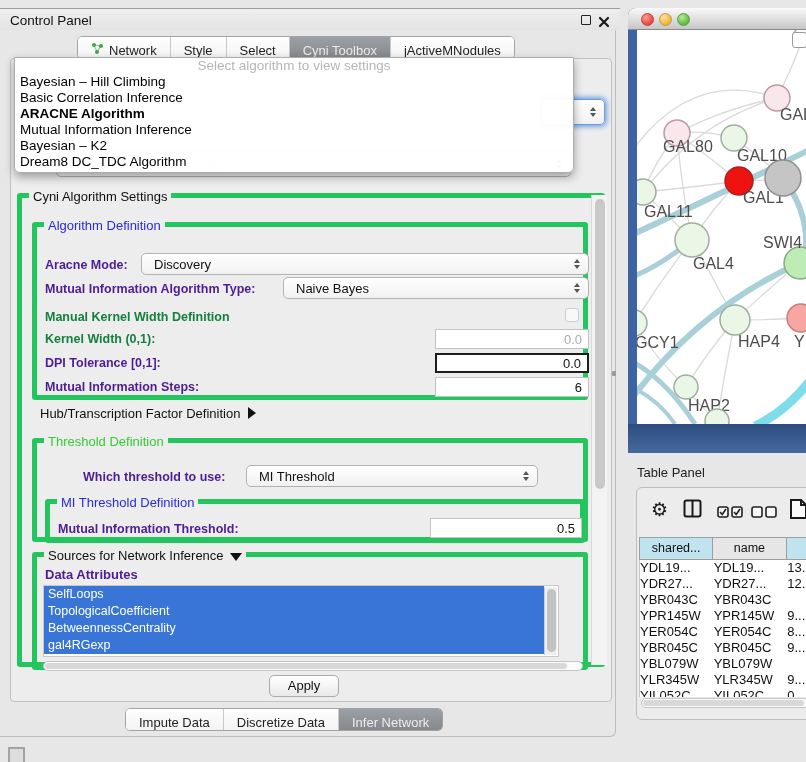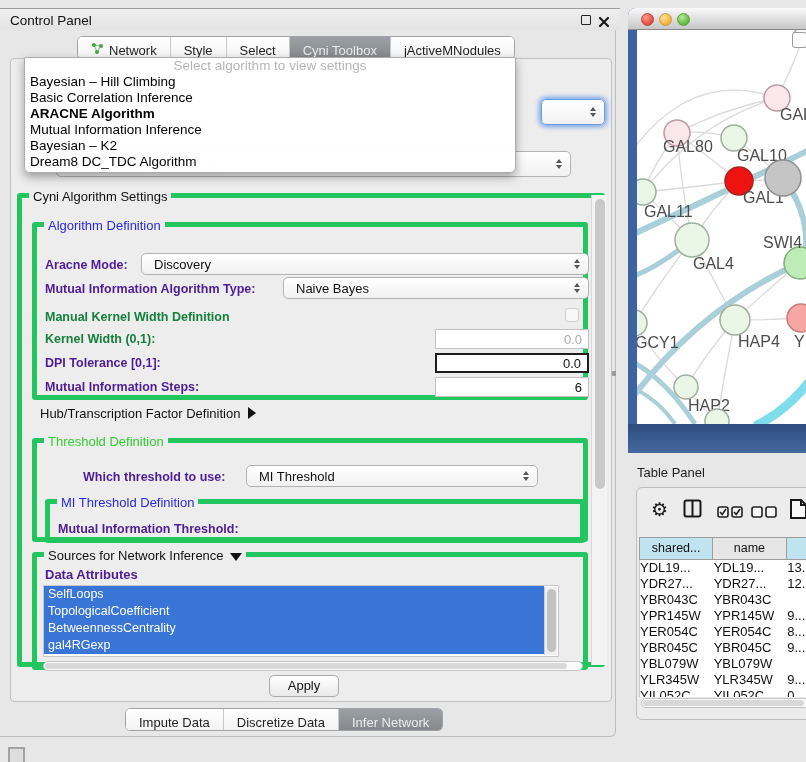--- a/index.html
+++ b/index.html
@@ -39,21 +39,21 @@
     display:flex; align-items:center; padding:0 30px 0 12px; cursor:pointer;
   }
   .arrows { position:absolute; right:8px; top:50%; transform:translateY(-50%); display:flex; flex-direction:column; gap:2px; }
   .arrows i { display:block; width:0; height:0; border-left:3.5px solid transparent; border-right:3.5px solid transparent; }
   .arrows .up { border-bottom:4px solid #555; }
   .arrows .dn { border-top:4px solid #555; }
   .focused-combo { box-shadow:0 0 5px 2px rgba(98,150,229,.85); border-color:#6e9ddc; z-index:1; }
   .bg-combo { color:#b9b9b9; z-index:1; }
   
   .popup {
-    position:absolute; left:24px; top:57px; width:492px; z-index:50;
+    position:absolute; left:14px; top:57px; width:560px; z-index:50;
     background:rgba(255,255,255,.97); border:1px solid #adadad; border-radius:1px 1px 6px 6px;
     box-shadow:0 4px 10px rgba(0,0,0,.35); padding-bottom:2px;
   }
   .pop-prompt { height:16px; line-height:16px; text-align:center; color:#b5b5b5; font-size:13.5px; }
   .pop-item { height:16px; line-height:16px; padding:0 5px; font-size:13.5px; color:#000; cursor:pointer; white-space:nowrap; }
   .pop-item.bold { font-weight:bold; }
   
   .gbox { position:absolute; border:5px solid #22c55e; border-radius:3px; }
   .gt { position:absolute; top:-8px; left:7px; background:#ededed; padding:0 4px; font-size:13px; line-height:14px; white-space:nowrap; }
   .gt.blue { color:#2929e0; }
@@ -217,20 +217,21 @@
             <span>MI Threshold</span>
             <span class="arrows">
                 <i class="up"></i>
                 <i class="dn"></i>
               </span>
           </div>
 
           <div class="gbox" style="left:8px; top:56px; width:540px; height:44px;">
             <span class="gt blue">MI Threshold Definition</span>
             <span class="lbl" style="left:8px; top:18px;">Mutual Information Threshold:</span>
+            <input class="tfield" style="left: 380px; top: 14px; width: 152px;" readonly="" value="0.5">
           </div>
         </div>
 
         <div class="gbox" style="left:10px; top:354px; width:556px; height:118px;">
           <span class="gt"><span>Sources for Network Inference</span><span class="tri-d"></span></span>
           <span class="lbl" style="left:8px; top:10px; font-size:13px;">Data Attributes</span>
           <div class="attr-list" style="left:6px; top:28px; width:516px; height:72px;" id="attr-list">
             <div class="attr-item sel">SelfLoops</div>
               <div class="attr-item sel">TopologicalCoefficient</div>
               <div class="attr-item sel">BetweennessCentrality</div>

